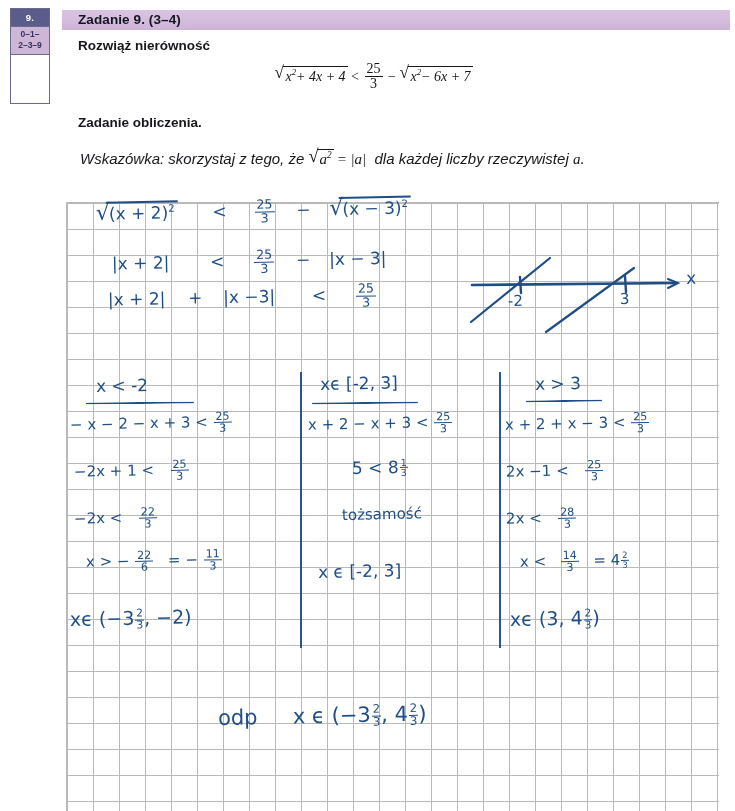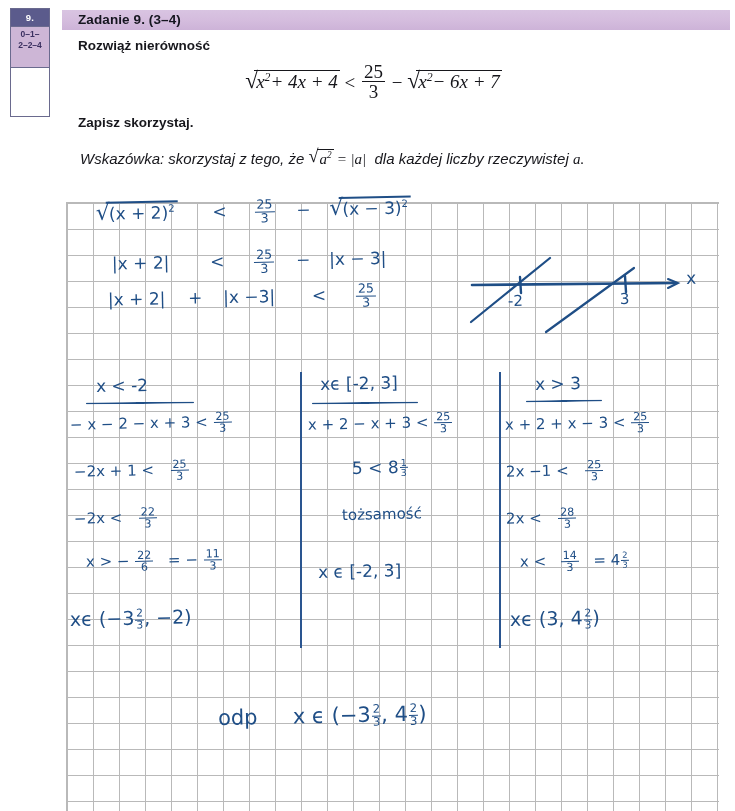--- a/index.html
+++ b/index.html
@@ -5,21 +5,21 @@
   html,body{margin:0;padding:0;background:#ffffff;}
   body{width:735px;height:811px;position:relative;overflow:hidden;
        font-family:"Liberation Sans",sans-serif;color:#1a1a1a;}
 
   
   #score-box{position:absolute;left:10px;top:8px;width:40px;border:1px solid #6a6a8e;
              box-sizing:border-box;background:#fff;}
   #score-num{background:#5b5b8c;color:#ffffff;font-size:9.5px;font-weight:bold;
              text-align:center;padding:3px 0 3px 0;letter-spacing:.2px;}
   #score-range{background:#cdb6d6;color:#3a3060;font-size:8.5px;font-weight:bold;
-               text-align:center;line-height:11px;padding:2px 0 16px 0;
+               text-align:center;line-height:11px;padding:2px 0 3px 0;
                border-top:1px solid #6a6a8e;border-bottom:1px solid #6a6a8e;}
   #score-blank{height:48px;background:#fff;}
 
   
   #task-header{position:absolute;left:62px;top:10px;width:668px;height:20px;
                background:linear-gradient(180deg,#d9c4e2 0%,#d4bcdd 55%,#cdb3d8 100%);}
   #task-header-label{position:absolute;left:78px;top:12px;font-size:13.5px;
                      font-weight:bold;color:#15151f;letter-spacing:.1px;}
 
   
@@ -40,21 +40,21 @@
   .rad > .bar{border-top:1.3px solid #17171c;padding:0 2px 0 2px;display:inline-block;
               margin-top:1px;}
 
   
   .frac{display:inline-block;vertical-align:-0.52em;text-align:center;line-height:1.02;
         margin:0 2px;}
   .frac .n{display:block;border-bottom:1.4px solid #17171c;padding:0 2px;}
   .frac .d{display:block;padding:0 2px;}
 
   #main-equation{position:absolute;left:12px;right:0;top:62px;text-align:center;
-                 font-family:"Liberation Serif",serif;font-size:19px;color:#15151a;}
+                 font-family:"Liberation Serif",serif;font-size:14px;color:#15151a;}
 
   
   #grid-paper{position:absolute;left:66px;top:202px;width:652px;height:609px;
       background-image:
         linear-gradient(to right,#b9b9b9 1px,transparent 1px),
         linear-gradient(to bottom,#b9b9b9 1px,transparent 1px);
       background-size:26px 26px;background-position:0 0;
       border-left:1px solid #b9b9b9;border-top:1px solid #b9b9b9;}
 
   
@@ -86,39 +86,39 @@
   .vdiv{position:absolute;width:0;border-left:2.2px solid #2a5590;}
   svg.ovl{position:absolute;left:0;top:0;overflow:visible;}
 </style>
 </head>
 <body>
 
 <div id="score-box">
   <div id="score-num">9.</div>
   <div id="score-range">
     <div>0–1–</div>
-    <div>2–2–4</div>
+    <div>2–3–9</div>
   </div>
   <div id="score-blank"></div>
 </div>
 
 <div id="task-header"></div>
 <div id="task-header-label">Zadanie 9. (3–4)</div>
 
 <div class="ptext" id="prompt-line">Rozwiąż nierówność</div>
 
 <div id="main-equation">
   <span class="rad"><span class="bar"><span class="mth">x</span><sup class="ex mup">2</sup><span class="mth">+ 4x + 4</span></span></span>
   <span class="mup">&lt;</span>
   <span class="frac"><span class="n mup">25</span><span class="d mup">3</span></span>
   <span class="mup">−</span>
   <span class="rad"><span class="bar"><span class="mth">x</span><sup class="ex mup">2</sup><span class="mth">− 6x + 7</span></span></span>
 </div>
 
-<div class="ptext" id="record-line">Zapisz skorzystaj.</div>
+<div class="ptext" id="record-line">Zadanie obliczenia.</div>
 
 <div class="ptext" id="hint-line">
   <span>Wskazówka: skorzystaj z tego, że</span>
   <span class="rad" style="font-family:'Liberation Serif',serif;font-style:normal;"><span class="bar"><span class="mth">a</span><sup class="ex mup">2</sup></span></span>
   <span style="font-family:'Liberation Serif',serif;font-style:normal;">=</span>
   <span class="mth" style="font-family:'Liberation Serif',serif;">|a|</span>
   &nbsp;<span>dla każdej liczby rzeczywistej</span>
   <span class="mth">a.</span>
 </div>
 

